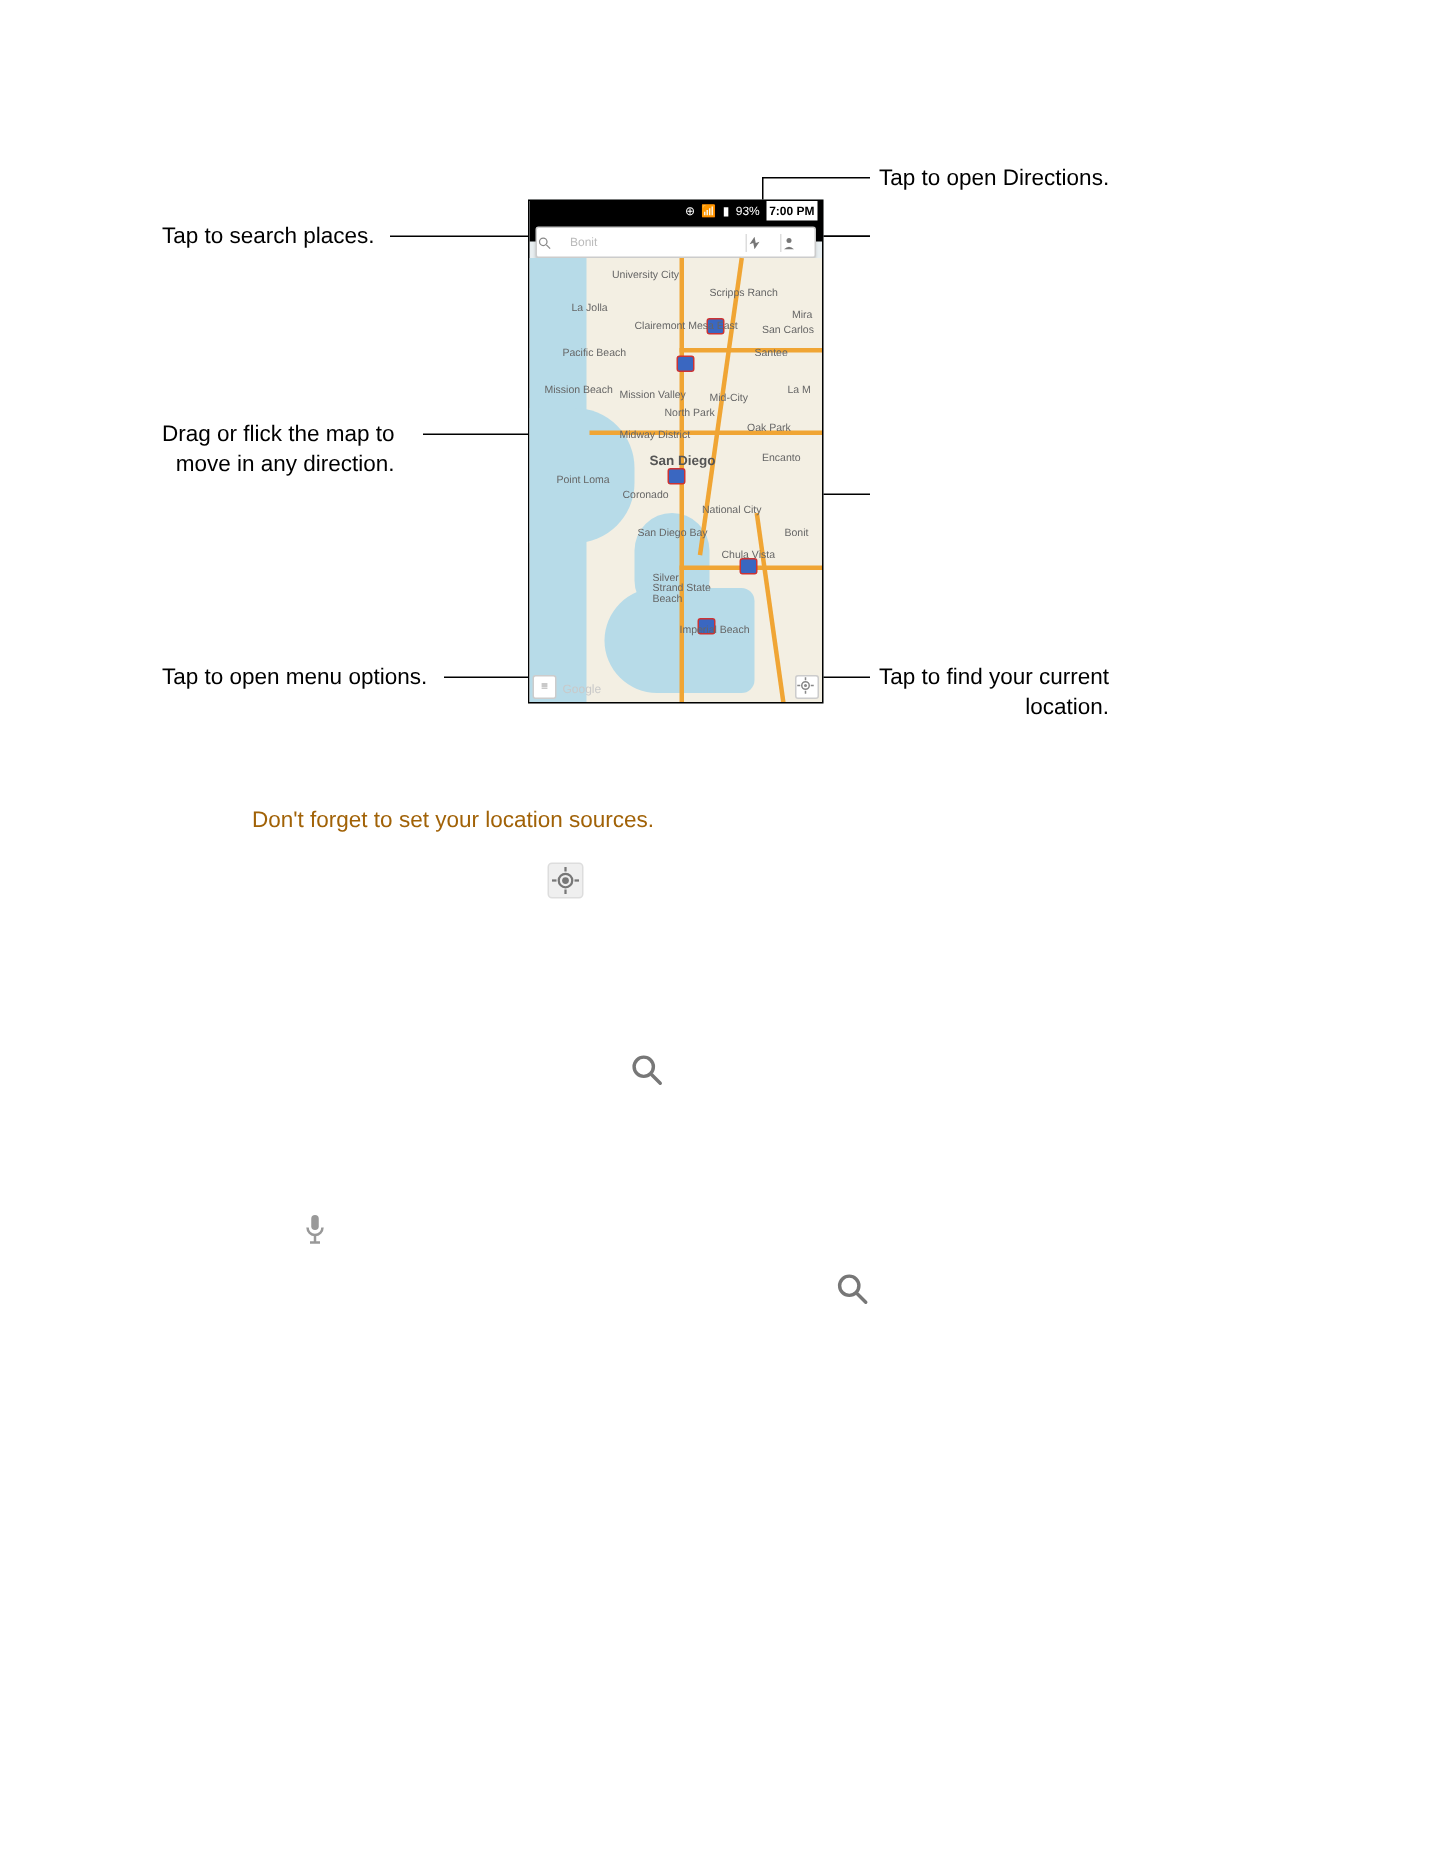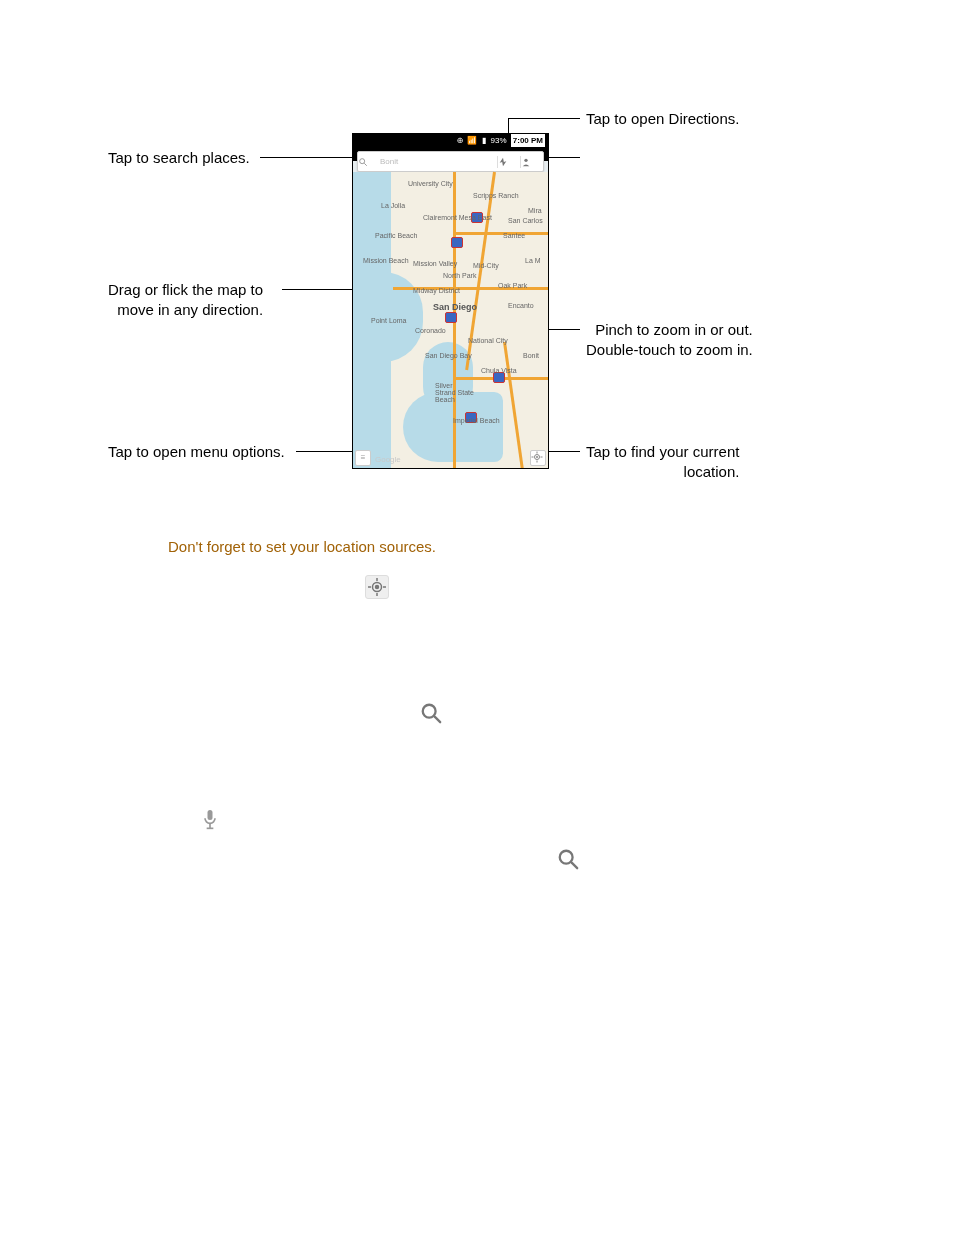--- a/index.html
+++ b/index.html
@@ -42,24 +42,20 @@
 <div class="page">
 
   <div class="abs callout" style="left:108px;top:148px;">Tap to search places.</div>
   <div class="abs callout" style="left:108px;top:280px;">
     <div>Drag or flick the map to</div>
     <div>move in any direction.</div>
   </div>
   <div class="abs callout" style="left:108px;top:442px;">Tap to open menu options.</div>
 
   <div class="abs callout" style="left:586px;top:109px;">Tap to open Directions.</div>
-  <div class="abs callout" style="left:586px;top:320px;">
-    <div>Pinch to zoom in or out.</div>
-    <div>Double-touch to zoom in.</div>
-  </div>
   <div class="abs callout" style="left:586px;top:442px;">
     <div>Tap to find your current</div>
     <div>location.</div>
   </div>
 
   <div class="hline" style="left:260px;top:157px;width:96px;"></div>
   <div class="hline" style="left:282px;top:289px;width:120px;"></div>
   <div class="hline" style="left:296px;top:451px;width:58px;"></div>
 
   <div class="hline" style="left:508px;top:157px;width:72px;"></div>

